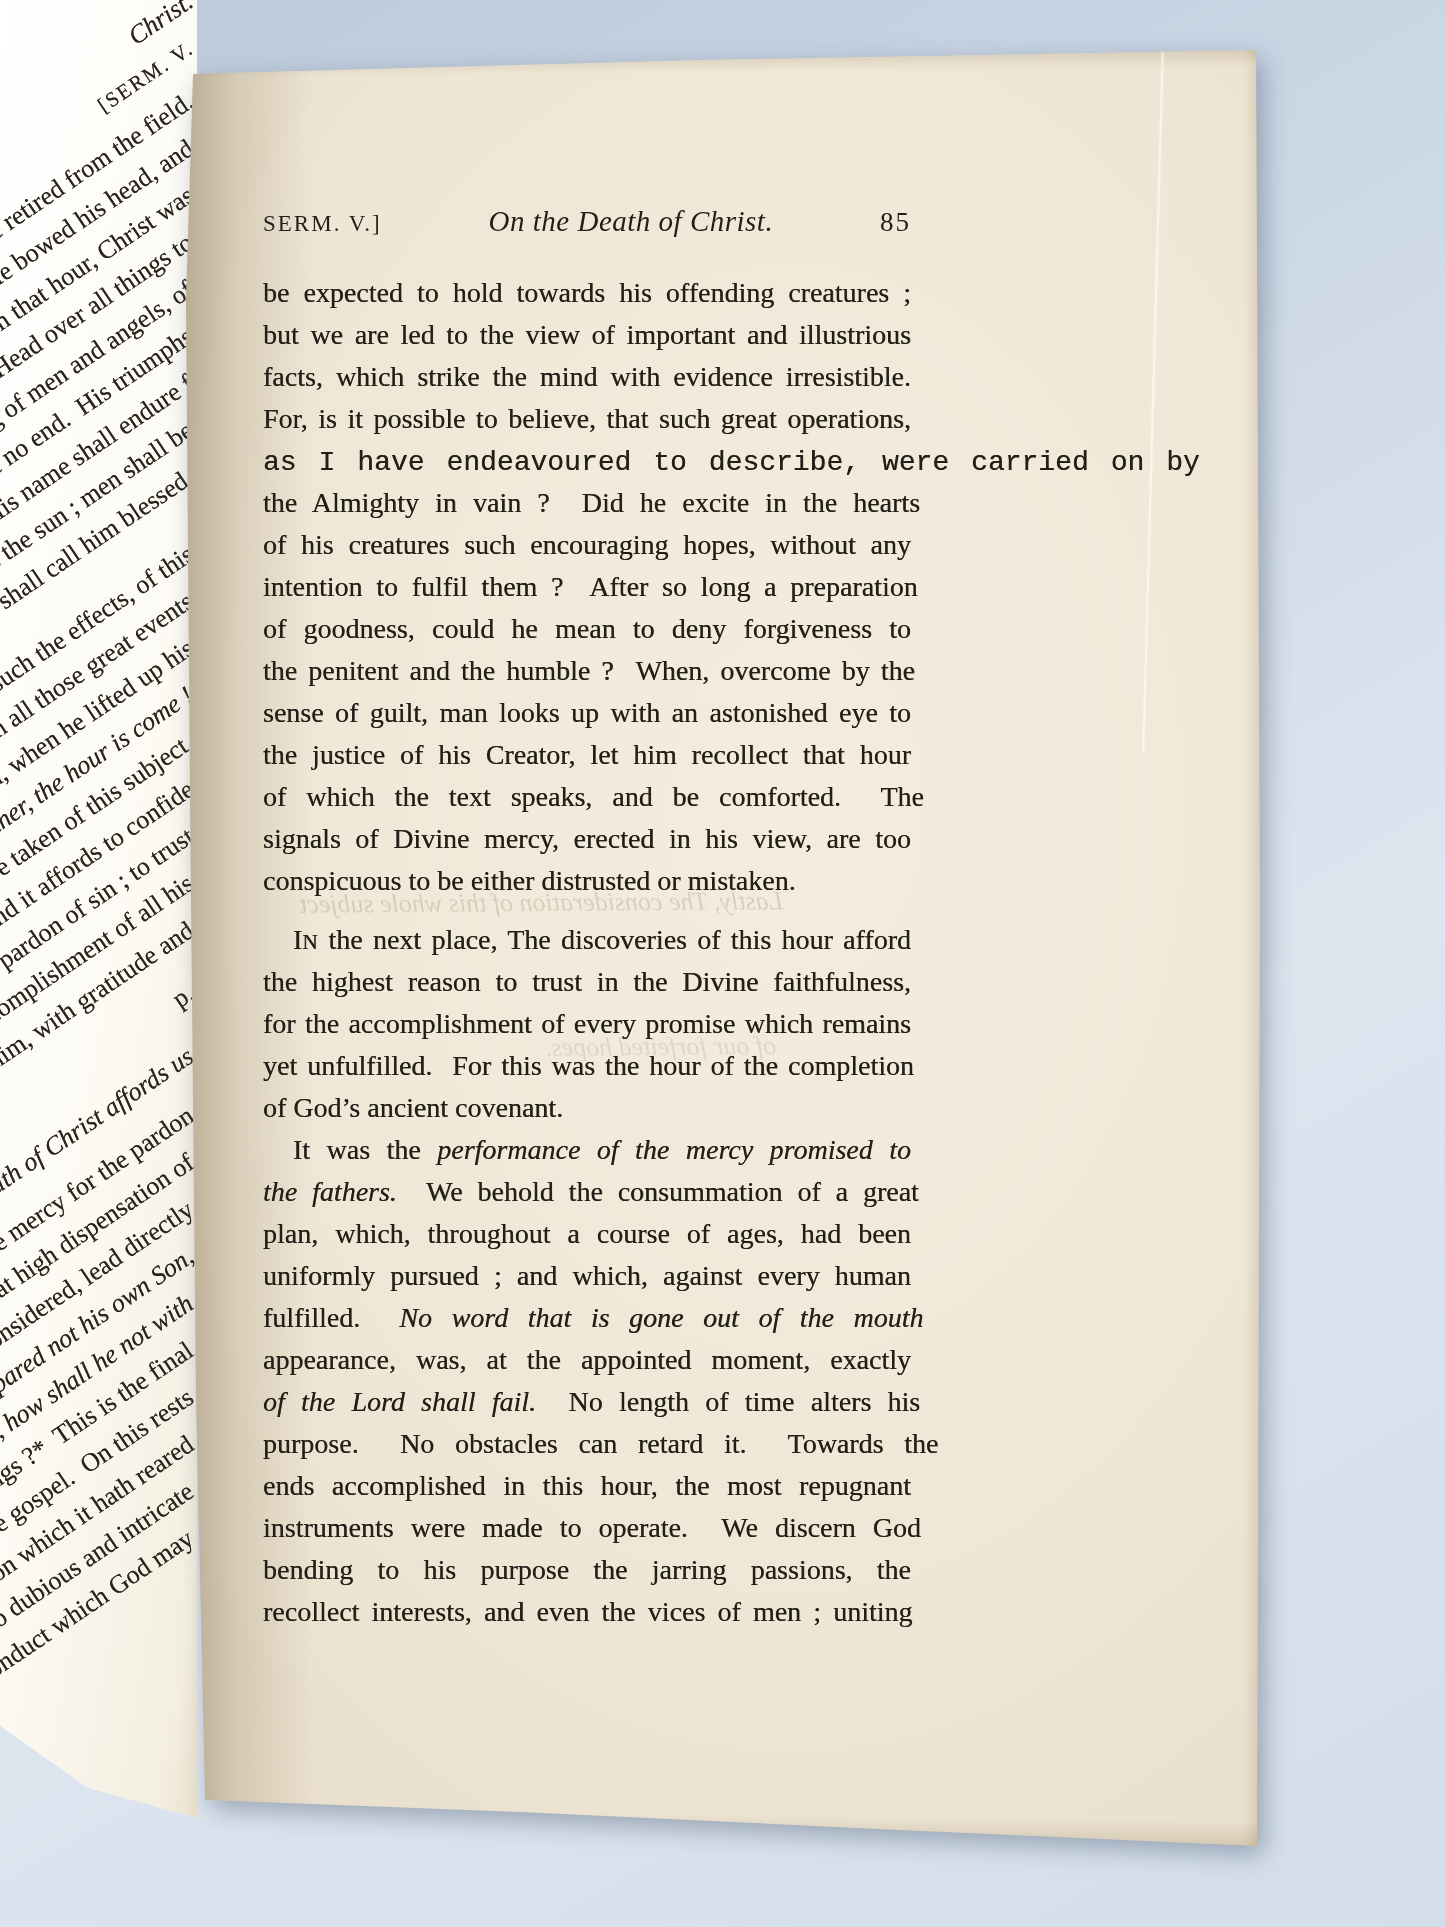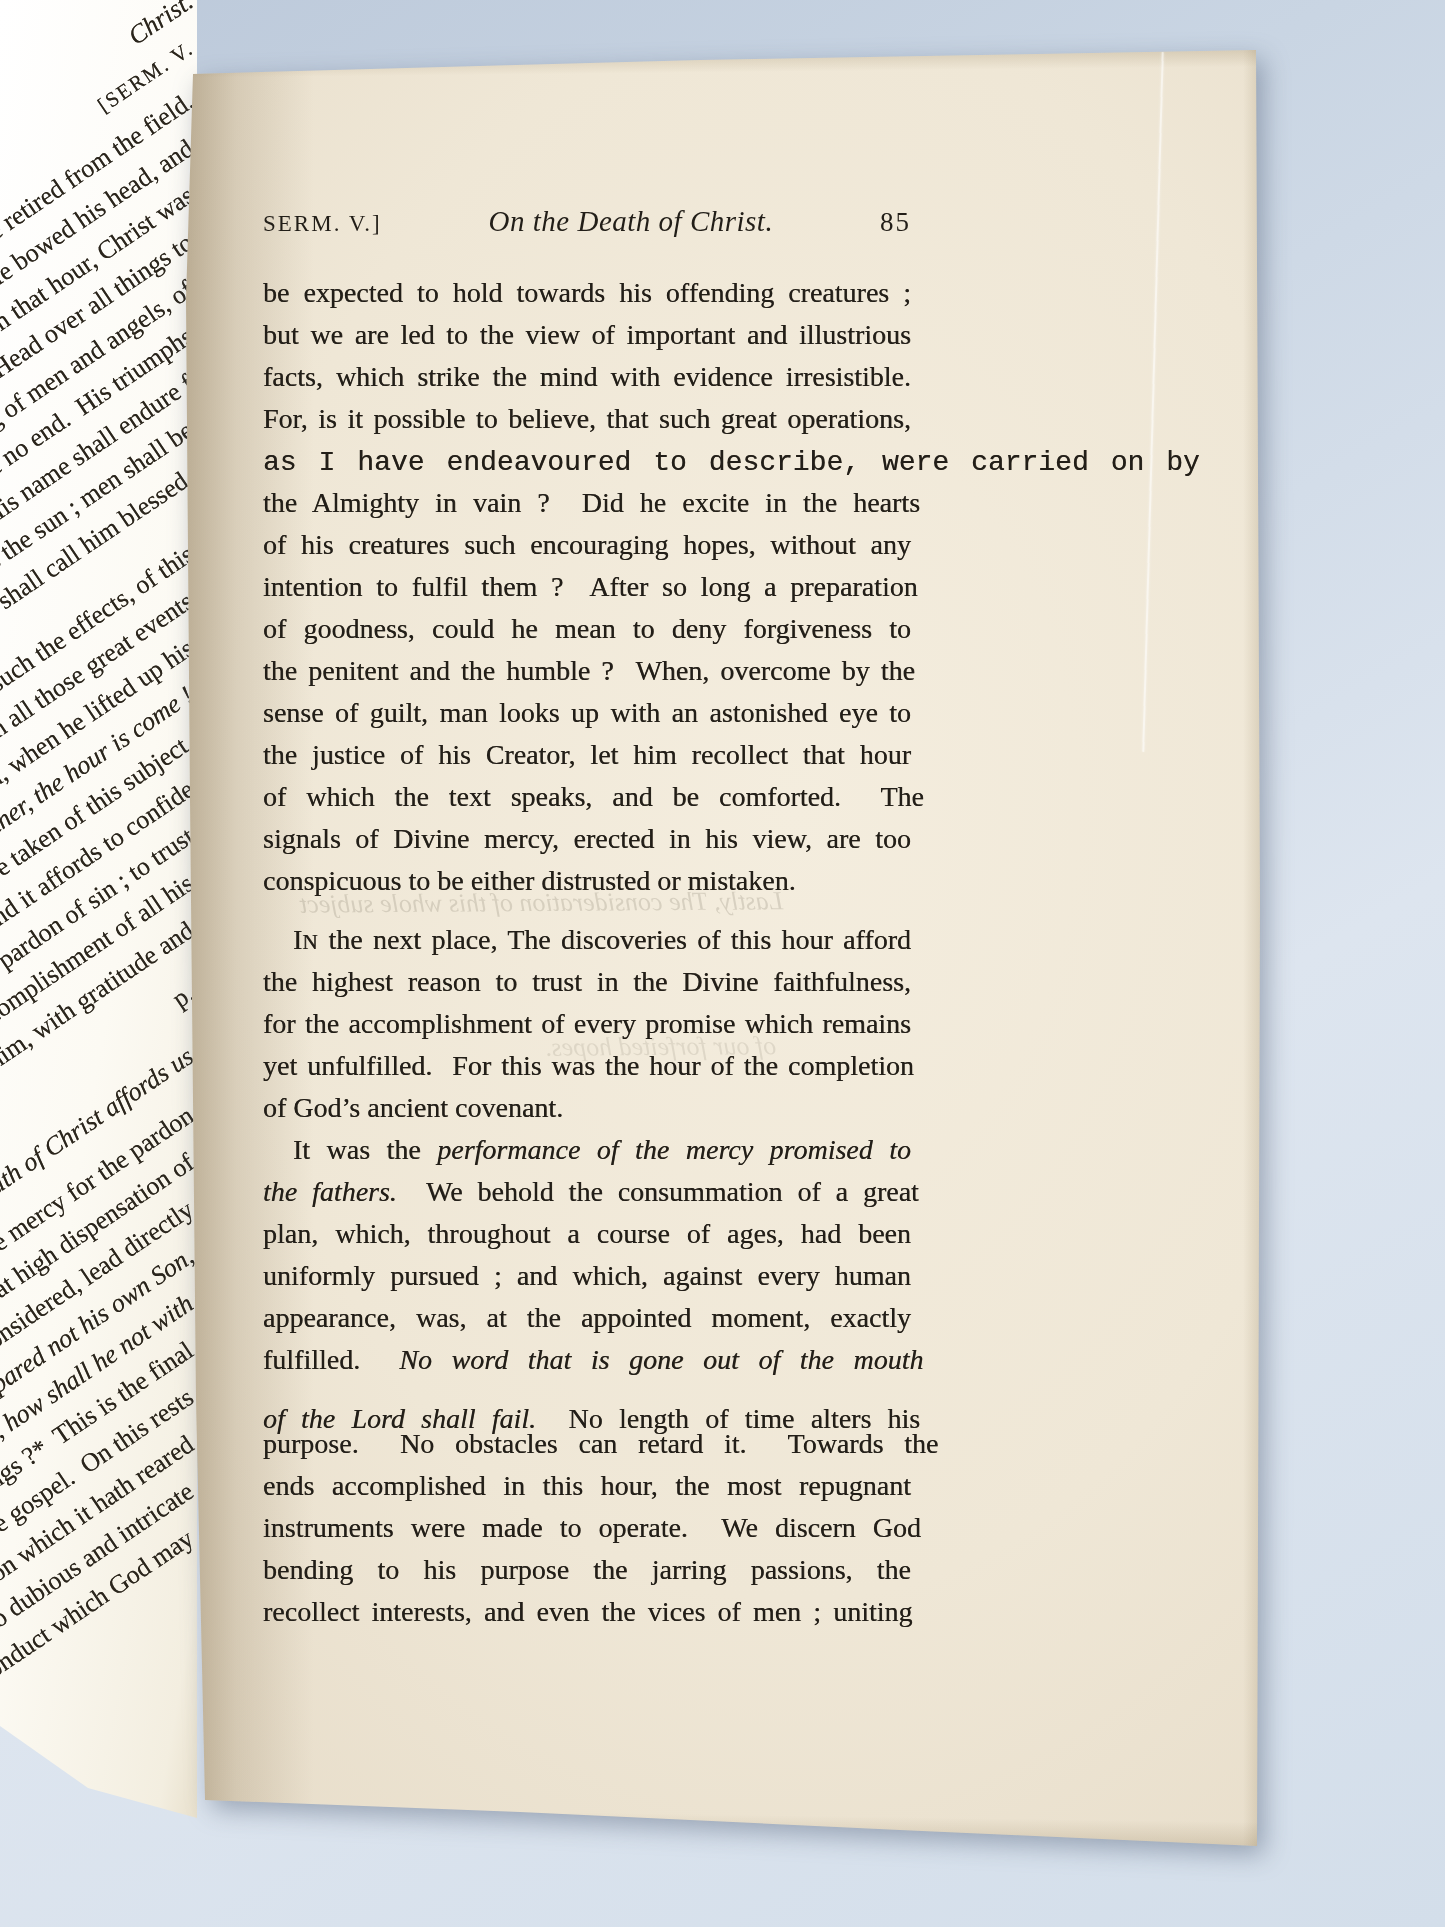--- a/index.html
+++ b/index.html
@@ -167,23 +167,23 @@
           <div class="pline"><span class="ms"><span>conspicuous to be either distrusted or mistaken.</span></span></div>
           <div class="pline" style="margin-top: 17px;"><span class="ms" style="word-spacing: 3.26042px;"><span class="ind"></span><span>I</span><span class="sc">N</span><span> the next place, The discoveries of this hour afford</span></span></div>
           <div class="pline"><span class="ms" style="word-spacing: 7.80469px;"><span>the highest reason to trust in the Divine faithfulness,</span></span></div>
           <div class="pline"><span class="ms" style="word-spacing: 2.26562px;"><span>for the accomplishment of every promise which remains</span></span></div>
           <div class="pline"><span class="ms" style="word-spacing: 2.96181px;"><span>yet unfulfilled.&nbsp; For this was the hour of the completion</span></span></div>
           <div class="pline"><span class="ms"><span>of God’s ancient covenant.</span></span></div>
           <div class="pline"><span class="ms" style="word-spacing: 9.46875px;"><span class="ind"></span><span>It was the </span><span class="it">performance of the mercy promised to</span></span></div>
           <div class="pline"><span class="ms" style="word-spacing: 7.86133px;"><span class="it">the fathers.</span><span>&nbsp; We behold the consummation of a great</span></span></div>
           <div class="pline"><span class="ms" style="word-spacing: 9.95117px;"><span>plan, which, throughout a course of ages, had been</span></span></div>
           <div class="pline"><span class="ms" style="word-spacing: 8.14732px;"><span>uniformly pursued ; and which, against every human</span></span></div>
+          <div class="pline"><span class="ms" style="word-spacing: 12.5729px;"><span>fulfilled.&nbsp; </span><span class="it">No word that is gone out of the mouth</span></span></div>
           <div class="pline"><span class="ms" style="word-spacing: 13.0208px;"><span>appearance, was, at the appointed moment, exactly</span></span></div>
-          <div class="pline"><span class="ms" style="word-spacing: 12.5729px;"><span>fulfilled.&nbsp; </span><span class="it">No word that is gone out of the mouth</span></span></div>
-          <div class="pline"><span class="ms" style="word-spacing: 9.21719px; margin-top: 17px;"><span class="it">of the Lord shall fail.</span><span>&nbsp; No length of time alters his</span></span></div>
+          <div class="pline"><span class="ms" style="word-spacing: 9.21719px;"><span class="it">of the Lord shall fail.</span><span>&nbsp; No length of time alters his</span></span></div>
           <div class="pline"><span class="ms" style="word-spacing: 13.7254px;"><span>purpose.&nbsp; No obstacles can retard it.&nbsp; Towards the</span></span></div>
           <div class="pline"><span class="ms" style="word-spacing: 10.5246px;"><span>ends accomplished in this hour, the most repugnant</span></span></div>
           <div class="pline"><span class="ms" style="word-spacing: 9.9933px;"><span>instruments were made to operate.&nbsp; We discern God</span></span></div>
           <div class="pline"><span class="ms" style="word-spacing: 17.2478px;"><span>bending to his purpose the jarring passions, the</span></span></div>
           <div class="pline"><span class="ms" style="word-spacing: 5.125px;"><span>recollect interests, and even the vices of men ; uniting</span></span></div>
         </div>
     </div>
   </div>
 
 </div>

